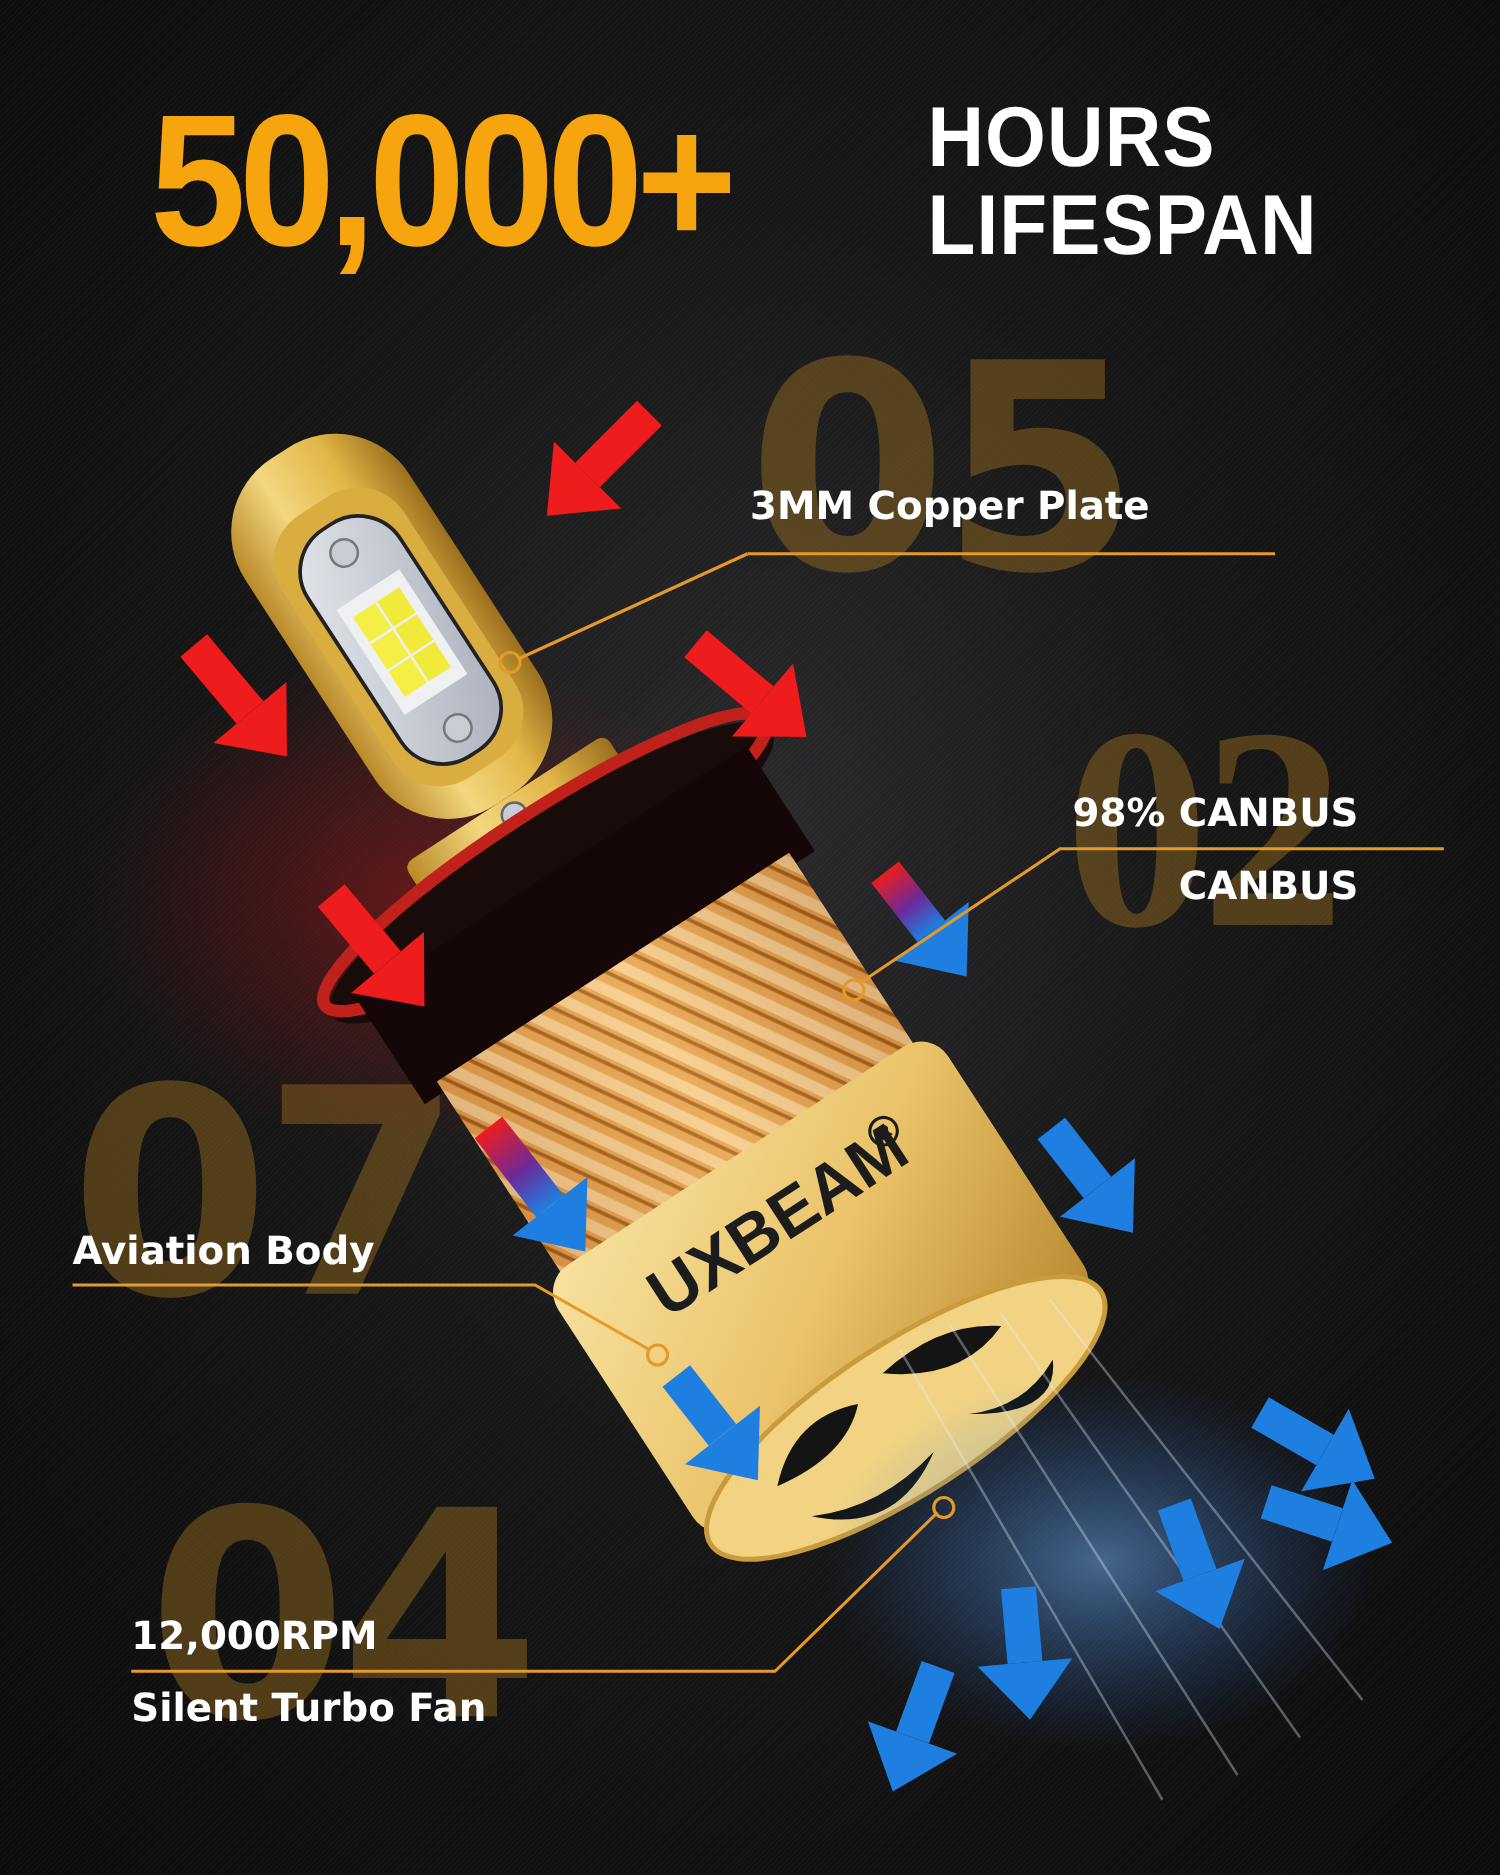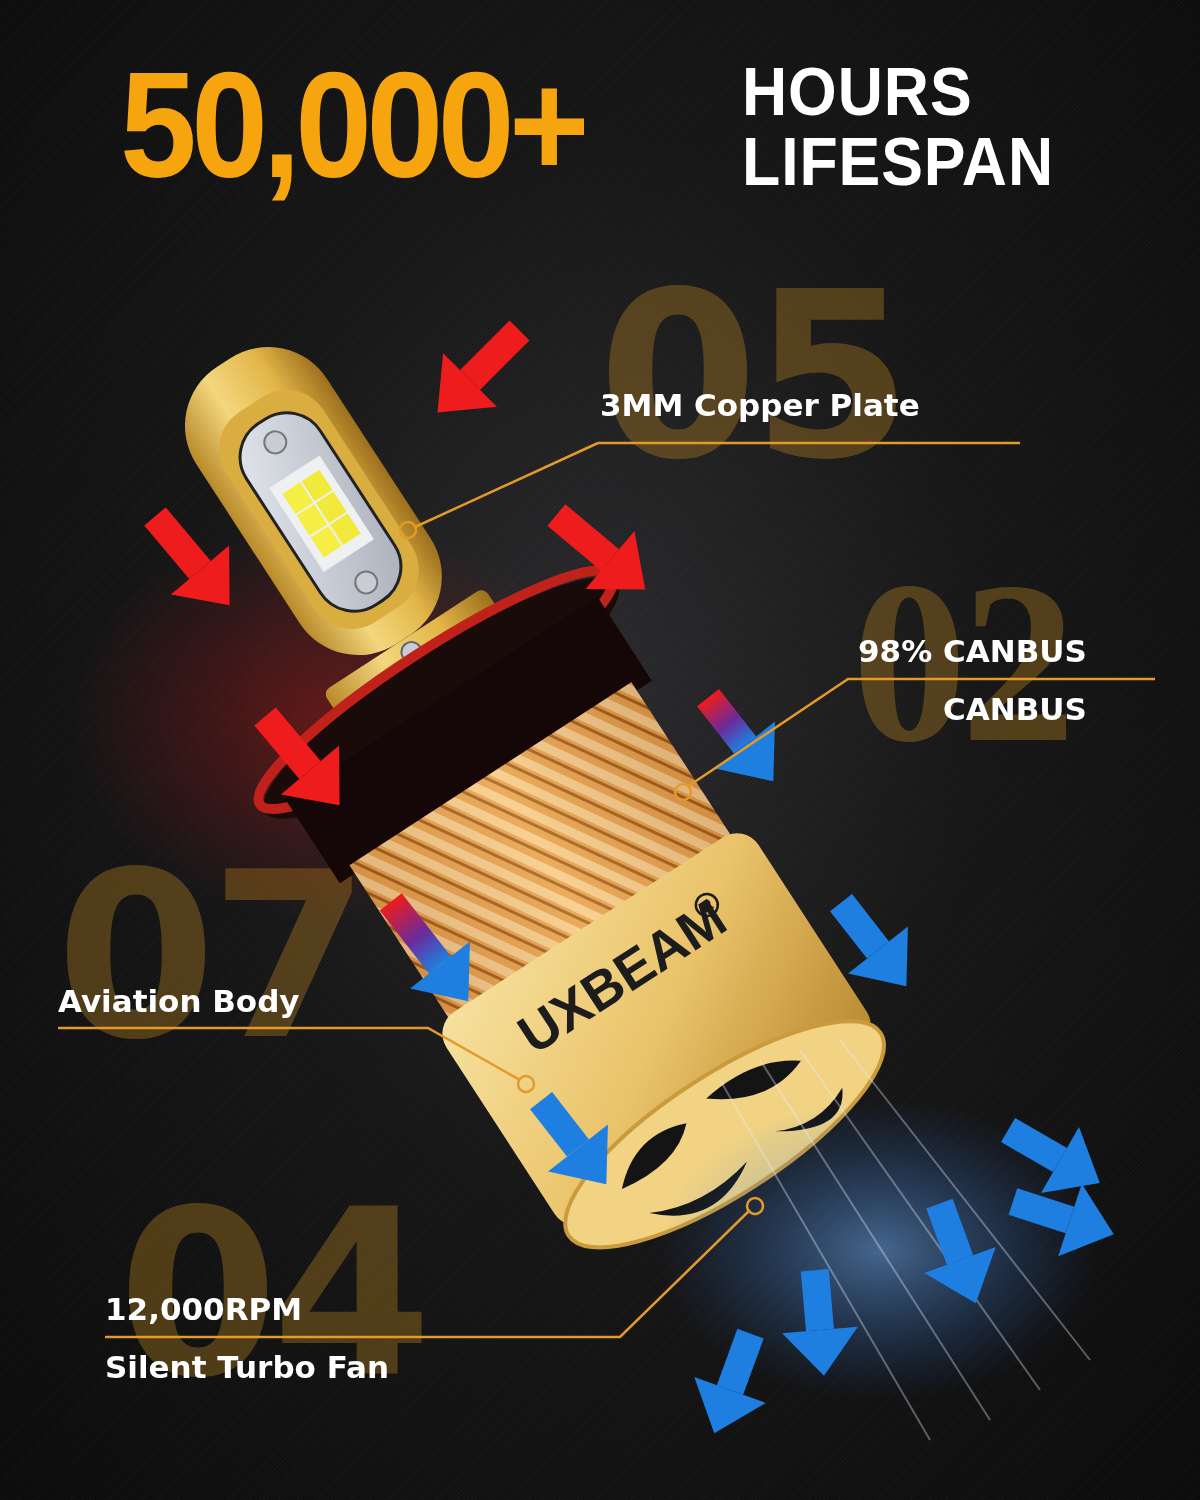--- a/index.html
+++ b/index.html
@@ -6,21 +6,21 @@
   body {
     width: 1200px; height: 1500px; overflow: hidden; position: relative;
     background: radial-gradient(ellipse at 50% 45%, #2a2a2c 0%, #161617 45%, #0b0b0b 100%);
     font-family: "DejaVu Sans", sans-serif;
   }
   .texture {
     position: absolute; inset: 0;
     background-image: repeating-linear-gradient(135deg, rgba(255,255,255,0.025) 0 1px, transparent 1px 3px);
     pointer-events: none;
   }
-  .headline { position: absolute; left: 120px; top: 50px; display: flex; align-items: flex-start; }
+  .headline { position: absolute; left: 120px; top: 69px; display: flex; align-items: flex-start; }
   .big-number {
     font-family: "Liberation Sans", sans-serif; font-weight: 700;
     font-size: 150px; line-height: 1; color: #f6a50f; letter-spacing: -6px;
     transform: scaleX(0.92); transform-origin: left center;
   }
   .headline-words {
     position: absolute; left: 622px; top: 6px;
     font-family: "Liberation Sans", sans-serif; font-weight: 700;
     color: #ffffff; font-size: 68px; line-height: 70px; letter-spacing: 1px;
     transform: scaleX(0.92); transform-origin: left top;

